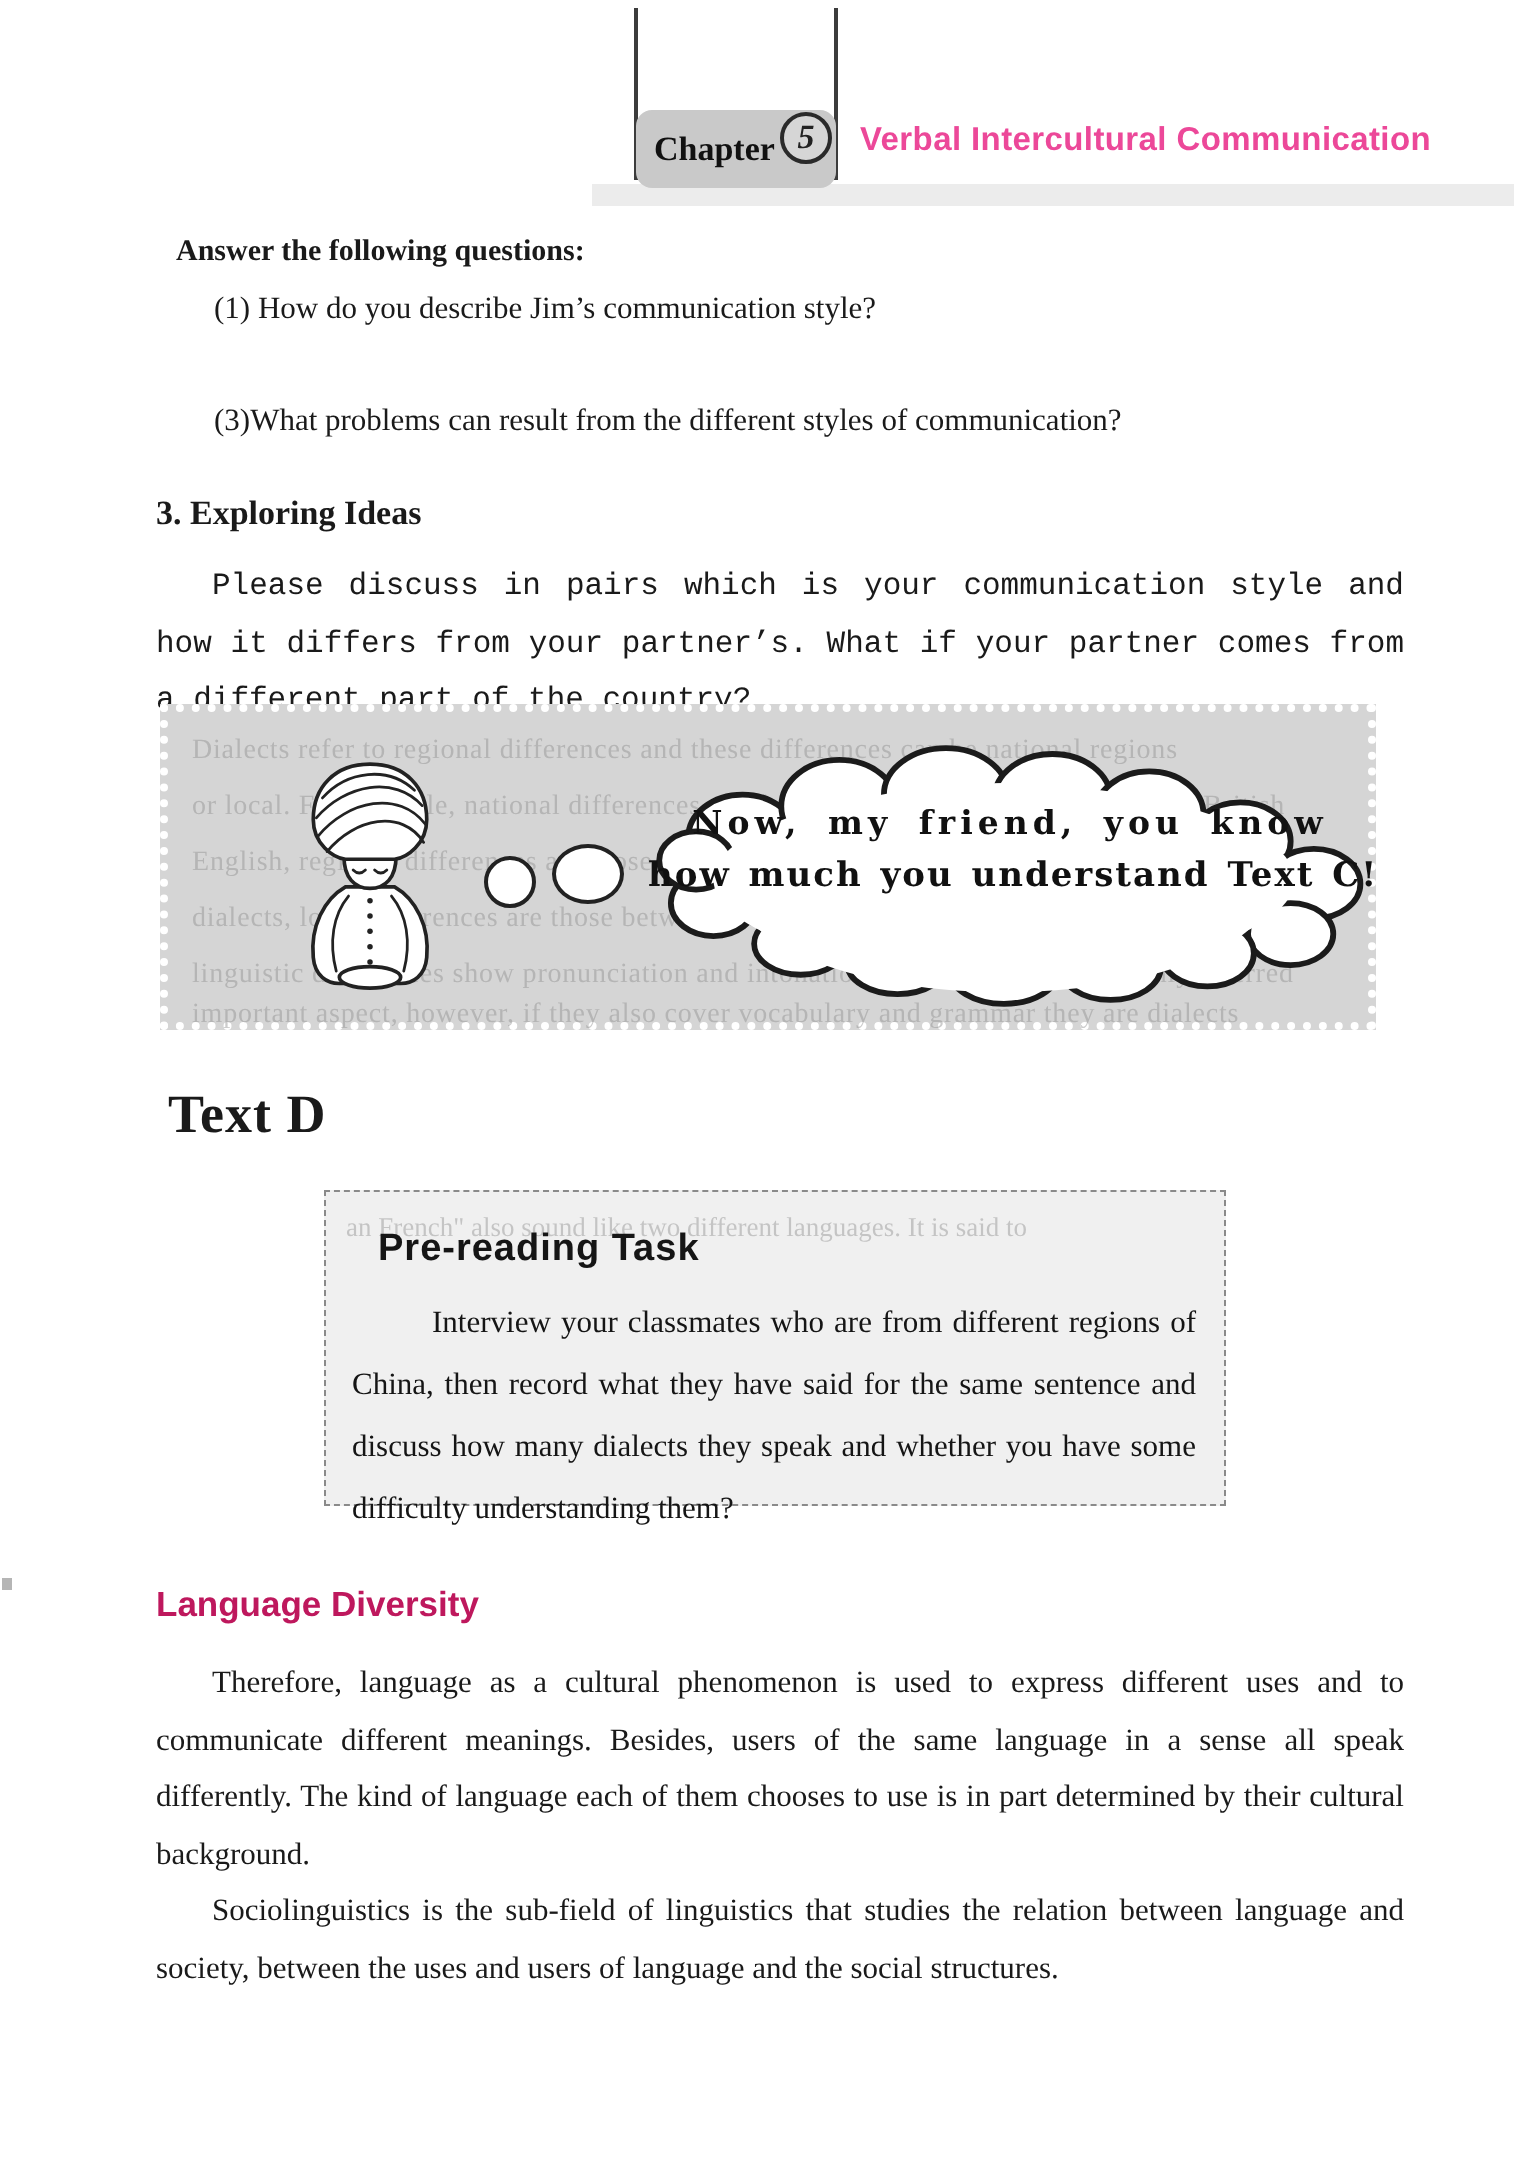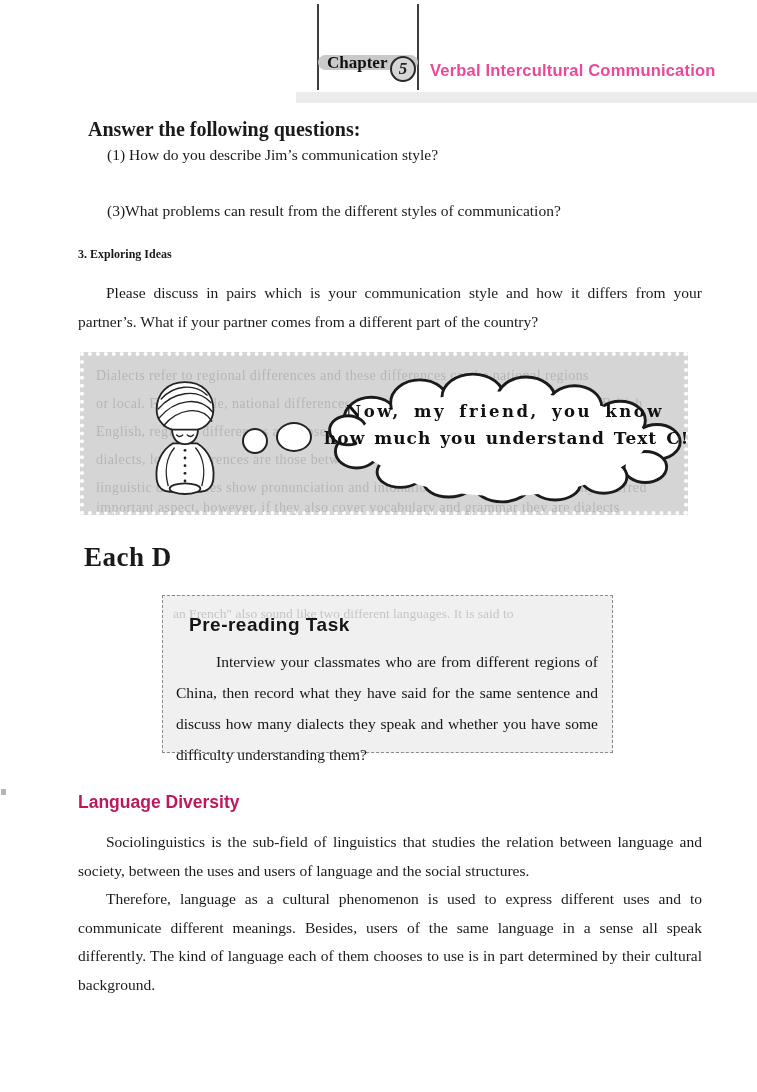--- a/index.html
+++ b/index.html
@@ -11,42 +11,42 @@
     font-family:"Liberation Serif", serif;
     color:#1a1a1a;
     overflow:hidden;
   }
   
   .hdr-band{position:absolute;left:296px;top:92px;width:461px;height:11px;background:#ececec;}
   .vrule{position:absolute;top:4px;width:2px;height:86px;background:#3c3c3c;}
   .vrule.left{left:317px;}
   .vrule.right{left:417px;}
   .chapter-badge{
-    position:absolute;left:318px;top:55px;width:100px;height:15px;
+    position:absolute;left:318px;top:55px;width:100px;height:39px;
     background:#c9c9c9;border-radius:8px;
     display:flex;align-items:center;
   }
   .chapter-word{font-family:"Liberation Serif",serif;font-weight:bold;font-size:17px;margin-left:9px;color:#111;}
   .chapter-circle{
     position:absolute;right:2px;top:1px;width:26px;height:26px;border-radius:50%;
     border:2px solid #2a2a2a;background:#d6d6d6;box-sizing:border-box;
     display:flex;align-items:center;justify-content:center;
     font-family:"Liberation Serif",serif;font-weight:bold;font-style:italic;font-size:17px;color:#222;
   }
   .hdr-title{
     position:absolute;left:430px;top:61px;
     font-family:"Liberation Sans",sans-serif;font-weight:bold;font-size:16.5px;color:#ec4899;
     letter-spacing:.2px;white-space:nowrap;
   }
   
-  .q-head{position:absolute;left:88px;top:118px;font-weight:bold;font-size:20px;}
+  .q-head{position:absolute;left:88px;top:118px;font-weight:bold;font-size:15px;}
   .q-item{position:absolute;left:107px;font-size:15.5px;white-space:nowrap;}
-  .sec-head{position:absolute;left:78px;top:247px;font-weight:bold;font-size:12px;}
+  .sec-head{position:absolute;left:78px;top:247px;font-weight:bold;font-size:17px;}
   .para{font-size:15.5px;line-height:28.5px;text-align:justify;text-indent:28px;margin:0;}
-  .explore-para{position:absolute;left:78px;top:279px;width:624px;}
+  .explore-para{position:absolute;left:78px;top:279px;width:624px;font-family:Liberation Mono, monospace;}
   
   .gray-box{
     position:absolute;left:80px;top:352px;width:608px;height:163px;
     background:#d5d5d5;border:4px dotted #ffffff;box-sizing:border-box;
   }
   .ghost{position:absolute;left:12px;right:10px;overflow:hidden;white-space:nowrap;
     color:#8f8f8f;opacity:.45;font-size:14px;letter-spacing:.4px;filter:blur(.3px);}
   .figure-wrap{position:absolute;left:55px;top:10px;width:92px;height:138px;}
   .bubble-sm1{position:absolute;left:158px;top:72px;width:26px;height:26px;border:2.5px solid #222;
     border-radius:50%;background:#fff;box-sizing:border-box;}
@@ -176,29 +176,29 @@
           <ellipse cx="190" cy="74" rx="138" ry="54"></ellipse>
         </g>
       </svg>
     </div>
     <div class="cloud-text">
       <div class="cloud-line1">Now, my friend, you know</div>
       <div class="cloud-line2">how much you understand Text C!</div>
     </div>
   </div>
 
-  <div class="textd">Each D</div>
+  <div class="textd">Text D</div>
 
   <div class="preread-box">
     <div class="preread-ghost" style="top:10px">an French" also sound like two different languages. It is said to</div>
     <div class="preread-head">Pre-reading Task</div>
     <div class="preread-body">Interview your classmates who are from different regions of China, then record what they have said for the same sentence and discuss how many dialects they speak and whether you have some difficulty understanding them?</div>
   </div>
 
   <div class="article-head">Language Diversity</div>
   <div class="article-body">
+    <p class="para">Therefore, language as a cultural phenomenon is used to express different uses and to communicate different meanings. Besides, users of the same language in a sense all speak differently. The kind of language each of them chooses to use is in part determined by their cultural background.</p>
     <p class="para">Sociolinguistics is the sub-field of linguistics that studies the relation between language and society, between the uses and users of language and the social structures.</p>
-    <p class="para">Therefore, language as a cultural phenomenon is used to express different uses and to communicate different meanings. Besides, users of the same language in a sense all speak differently. The kind of language each of them chooses to use is in part determined by their cultural background.</p>
   </div>
 
   <div class="edge-speck"></div>
 
 </div>
 
 </body></html>

